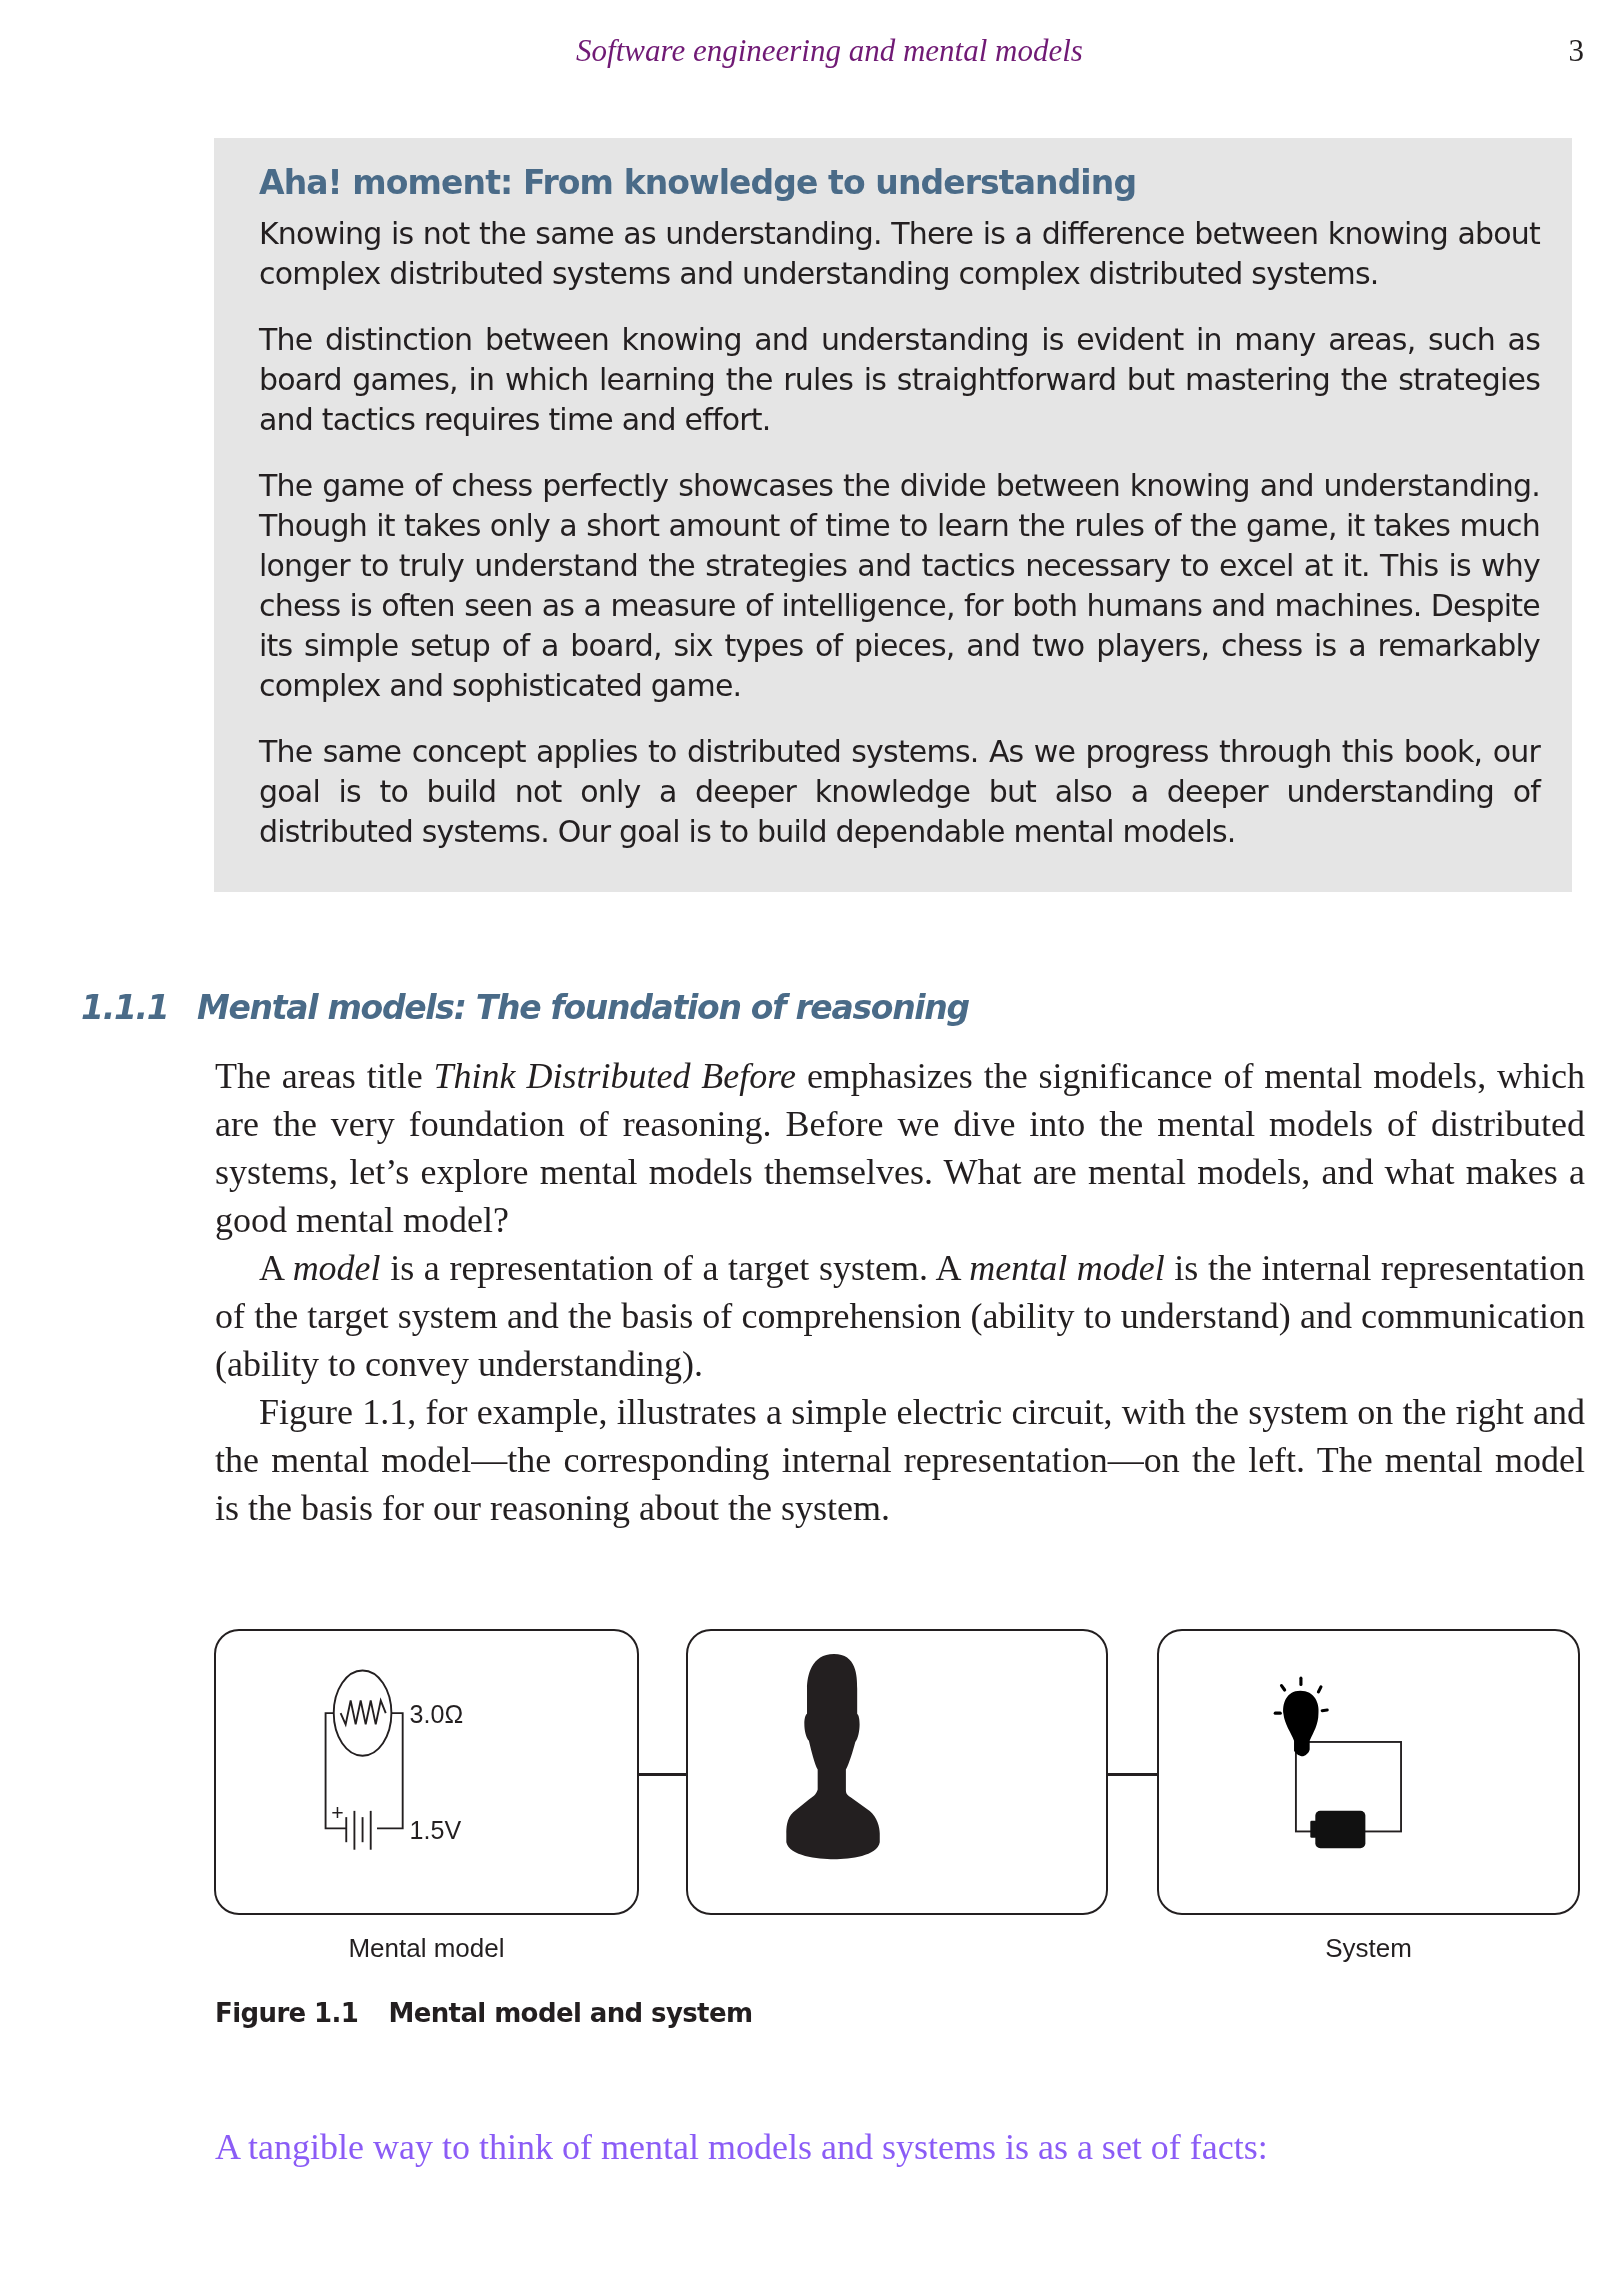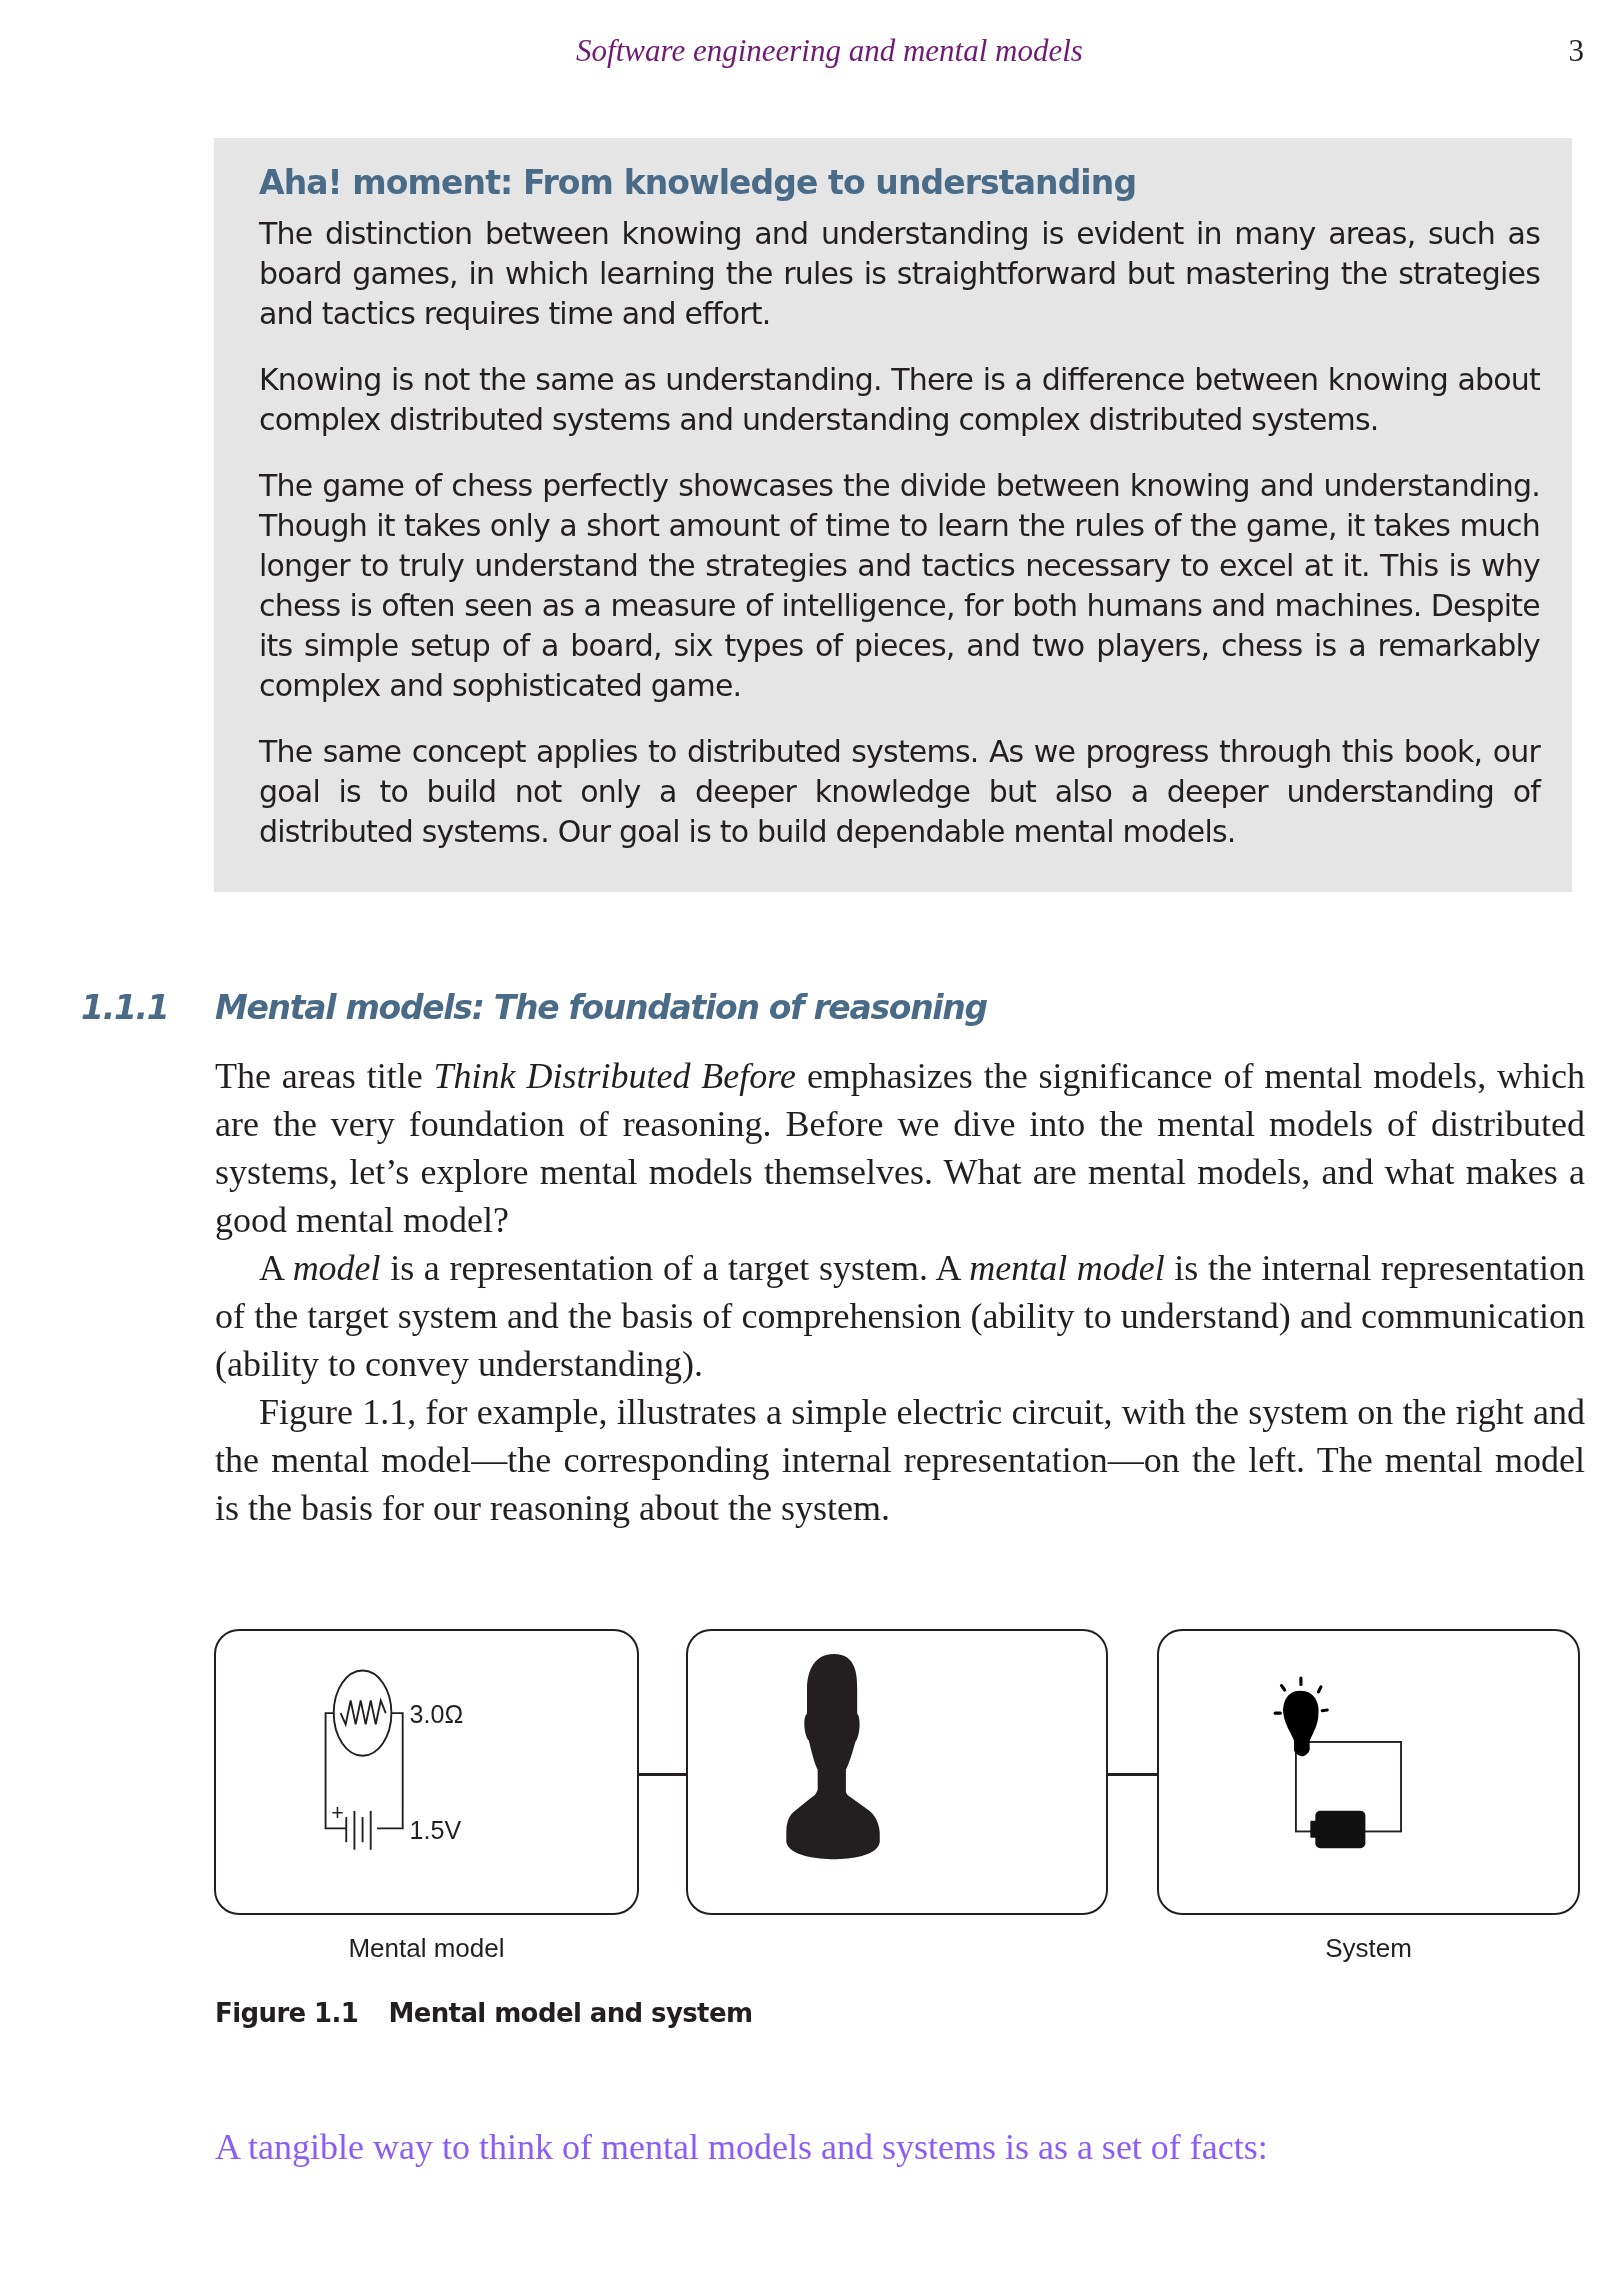--- a/index.html
+++ b/index.html
@@ -5,42 +5,42 @@
   html, body { margin: 0; padding: 0; background: #ffffff; }
   body { width: 1623px; height: 2295px; position: relative; overflow: hidden; color: #231f20; }
   .abs { position: absolute; }
   .running-head { top: 33px; left: 0; width: 1623px; text-align: center; font-family: "Liberation Serif", serif; font-style: italic; font-size: 31px; color: #701a75; padding-left: 18px; }
   .page-num { top: 33px; right: 39px; font-family: "Liberation Serif", serif; font-size: 31px; }
   .callout { left: 214px; top: 138px; width: 1358px; height: 754px; background: #e5e5e5; }
   .callout-title { position: absolute; left: 45px; top: 25px; font-family: "DejaVu Sans", sans-serif; font-weight: bold; font-size: 33px; color: #4a6b88; letter-spacing: -0.9px; white-space: nowrap; }
   .callout-body { position: absolute; left: 45px; top: 76px; width: 1281px; font-family: "DejaVu Sans", sans-serif; font-size: 30px; line-height: 40px; color: #231f20; letter-spacing: -0.8px; }
   .callout-body p { margin: 0 0 26px 0; text-align: justify; }
   .section-num { left: 81px; top: 988px; font-family: "DejaVu Sans", sans-serif; font-weight: bold; font-style: italic; font-size: 33px; color: #4a6b88; letter-spacing: -1.3px; }
-  .section-title { left: 215px; top: 988px; font-family: "DejaVu Sans", sans-serif; font-weight: bold; font-style: italic; font-size: 33px; color: #4a6b88; letter-spacing: -1.3px; white-space: nowrap; }
+  .section-title { left: 197px; top: 988px; font-family: "DejaVu Sans", sans-serif; font-weight: bold; font-style: italic; font-size: 33px; color: #4a6b88; letter-spacing: -1.3px; white-space: nowrap; }
   .body-text { left: 215px; top: 1052px; width: 1370px; font-family: "Liberation Serif", serif; font-size: 36px; line-height: 48px; color: #231f20; }
   .body-text p { margin: 0; text-align: justify; }
   .body-text p.indent { text-indent: 44px; }
   .fig-box { border: 2.5px solid #231f20; border-radius: 25px; background: #fff; box-sizing: border-box; }
   .fig-label { font-family: "Liberation Sans", sans-serif; font-size: 26px; color: #231f20; text-align: center; }
   .caption { left: 215px; top: 1998px; font-family: "DejaVu Sans", sans-serif; font-weight: bold; font-size: 26px; color: #231f20; letter-spacing: -0.6px; white-space: nowrap; }
   .caption .cap-num { margin-right: 30px; text-align: right; }
   .final-text { left: 215px; top: 2126px; font-family: "Liberation Serif", serif; font-size: 36px; color: #8b5cf6; white-space: nowrap; }
   .connector { height: 2.5px; background: #231f20; }
 </style>
 </head>
 <body>
 
 <div class="abs running-head">Software engineering and mental models</div>
 <div class="abs page-num">3</div>
 
 <div class="abs callout">
   <div class="callout-title">Aha! moment: From knowledge to understanding</div>
   <div class="callout-body">
+    <p>Knowing is not the same as understanding. There is a difference between knowing about complex distributed systems and understanding complex distributed systems.</p>
     <p>The distinction between knowing and understanding is evident in many areas, such as board games, in which learning the rules is straightforward but mastering the strat­egies and tactics requires time and effort.</p>
-    <p>Knowing is not the same as understanding. There is a difference between knowing about complex distributed systems and understanding complex distributed systems.</p>
     <p>The game of chess perfectly showcases the divide between knowing and understand­ing. Though it takes only a short amount of time to learn the rules of the game, it takes much longer to truly understand the strategies and tactics necessary to excel at it. This is why chess is often seen as a measure of intelligence, for both humans and machines. Despite its simple setup of a board, six types of pieces, and two play­ers, chess is a remarkably complex and sophisticated game.</p>
     <p>The same concept applies to distributed systems. As we progress through this book, our goal is to build not only a deeper knowledge but also a deeper understanding of distributed systems. Our goal is to build dependable mental models.</p>
   </div>
 </div>
 
 <div class="abs section-num">1.1.1</div>
 <div class="abs section-title">Mental models: The foundation of reasoning</div>
 
 <div class="abs body-text">
   <p><span>The areas title </span><i>Think Distributed Before</i><span> emphasizes the significance of mental models, which are the very foundation of reasoning. Before we dive into the mental models of distributed systems, let’s explore mental models themselves. What are mental models, and what makes a good mental model?</span></p>

